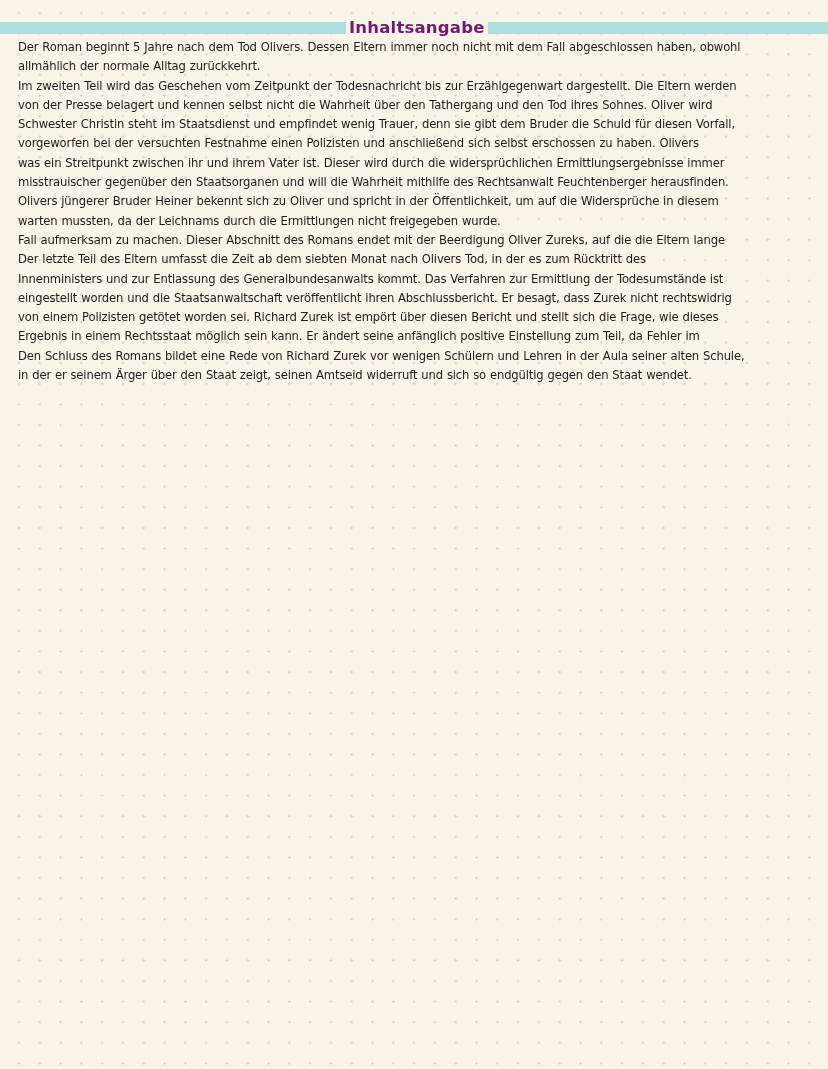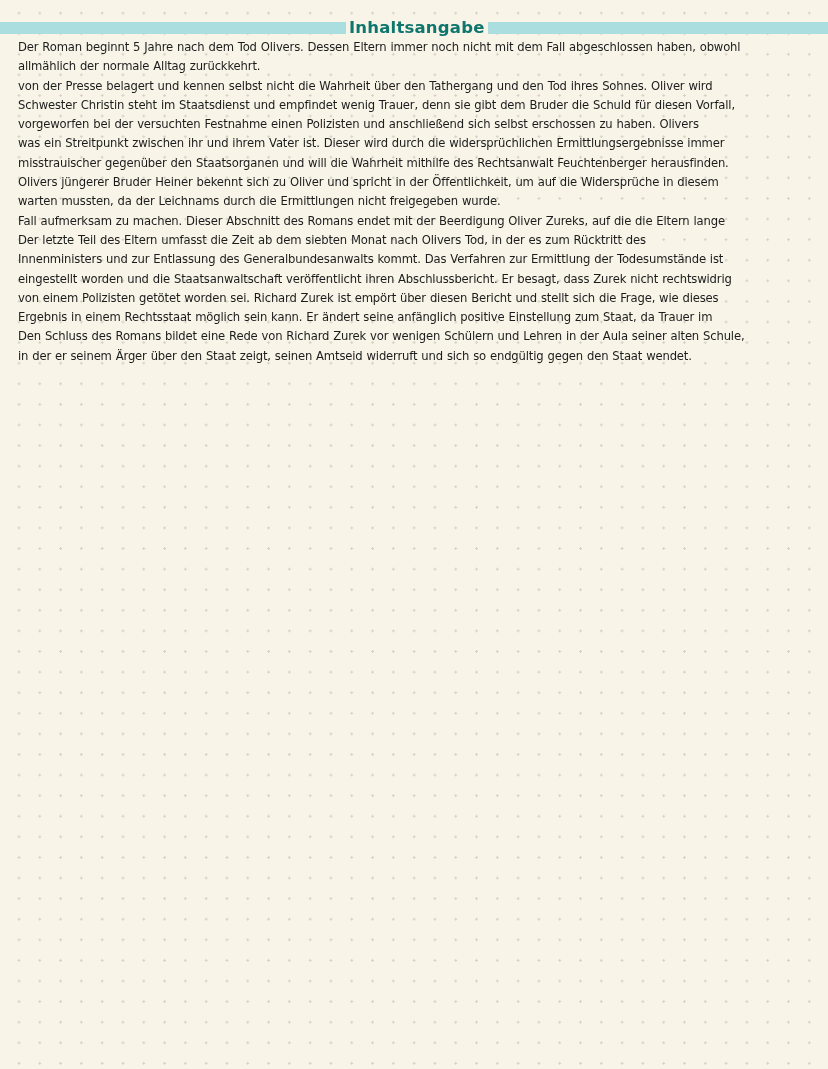--- a/index.html
+++ b/index.html
@@ -42,21 +42,21 @@
   .title-text {
     position: absolute;
     left: 346px;
     top: -1px;
     padding: 0 3px;
     background: #f8f4e8;
     font-family: "DejaVu Sans", sans-serif;
     font-size: 16.5px;
     font-weight: bold;
     letter-spacing: 0.2px;
-    color: #0f766e;
+    color: #701a75;
     line-height: 20px;
   }
   .body-text {
     position: absolute;
     left: 18px;
     top: 38px;
     width: 800px;
     font-family: "DejaVu Sans", sans-serif;
     font-size: 11.6px;
     line-height: 19.3px;
@@ -82,35 +82,36 @@
     <div class="title-stripe"></div>
     <div class="title-text">Inhaltsangabe</div>
   </div>
 
   <div class="body-text">
     <p class="para">
       <span class="line">Der Roman beginnt 5 Jahre nach dem Tod Olivers. Dessen Eltern immer noch nicht mit dem Fall abgeschlossen haben, obwohl</span>
       <span class="line">allmählich der normale Alltag zurückkehrt.</span>
     </p>
     <p class="para">
+      <span class="line">Im zweiten Teil wird das Geschehen vom Zeitpunkt der Todesnachricht bis zur Erzählgegenwart dargestellt. Die Eltern werden</span>
       <span class="line">von der Presse belagert und kennen selbst nicht die Wahrheit über den Tathergang und den Tod ihres Sohnes. Oliver wird</span>
       <span class="line">Schwester Christin steht im Staatsdienst und empfindet wenig Trauer, denn sie gibt dem Bruder die Schuld für diesen Vorfall,</span>
       <span class="line">vorgeworfen bei der versuchten Festnahme einen Polizisten und anschließend sich selbst erschossen zu haben. Olivers</span>
       <span class="line">was ein Streitpunkt zwischen ihr und ihrem Vater ist. Dieser wird durch die widersprüchlichen Ermittlungsergebnisse immer</span>
       <span class="line">misstrauischer gegenüber den Staatsorganen und will die Wahrheit mithilfe des Rechtsanwalt Feuchtenberger herausfinden.</span>
       <span class="line">Olivers jüngerer Bruder Heiner bekennt sich zu Oliver und spricht in der Öffentlichkeit, um auf die Widersprüche in diesem</span>
       <span class="line">warten mussten, da der Leichnams durch die Ermittlungen nicht freigegeben wurde.</span>
       <span class="line">Fall aufmerksam zu machen. Dieser Abschnitt des Romans endet mit der Beerdigung Oliver Zureks, auf die die Eltern lange</span>
     </p>
     <p class="para">
       <span class="line">Der letzte Teil des Eltern umfasst die Zeit ab dem siebten Monat nach Olivers Tod, in der es zum Rücktritt des</span>
       <span class="line">Innenministers und zur Entlassung des Generalbundesanwalts kommt. Das Verfahren zur Ermittlung der Todesumstände ist</span>
       <span class="line">eingestellt worden und die Staatsanwaltschaft veröffentlicht ihren Abschlussbericht. Er besagt, dass Zurek nicht rechtswidrig</span>
       <span class="line">von einem Polizisten getötet worden sei. Richard Zurek ist empört über diesen Bericht und stellt sich die Frage, wie dieses</span>
-      <span class="line">Ergebnis in einem Rechtsstaat möglich sein kann. Er ändert seine anfänglich positive Einstellung zum Staat, da Trauer im</span>
+      <span class="line">Ergebnis in einem Rechtsstaat möglich sein kann. Er ändert seine anfänglich positive Einstellung zum Teil, da Fehler im</span>
     </p>
     <p class="para">
       <span class="line">Den Schluss des Romans bildet eine Rede von Richard Zurek vor wenigen Schülern und Lehren in der Aula seiner alten Schule,</span>
       <span class="line">in der er seinem Ärger über den Staat zeigt, seinen Amtseid widerruft und sich so endgültig gegen den Staat wendet.</span>
     </p>
   </div>
 
 </div>
 
 </body></html>

